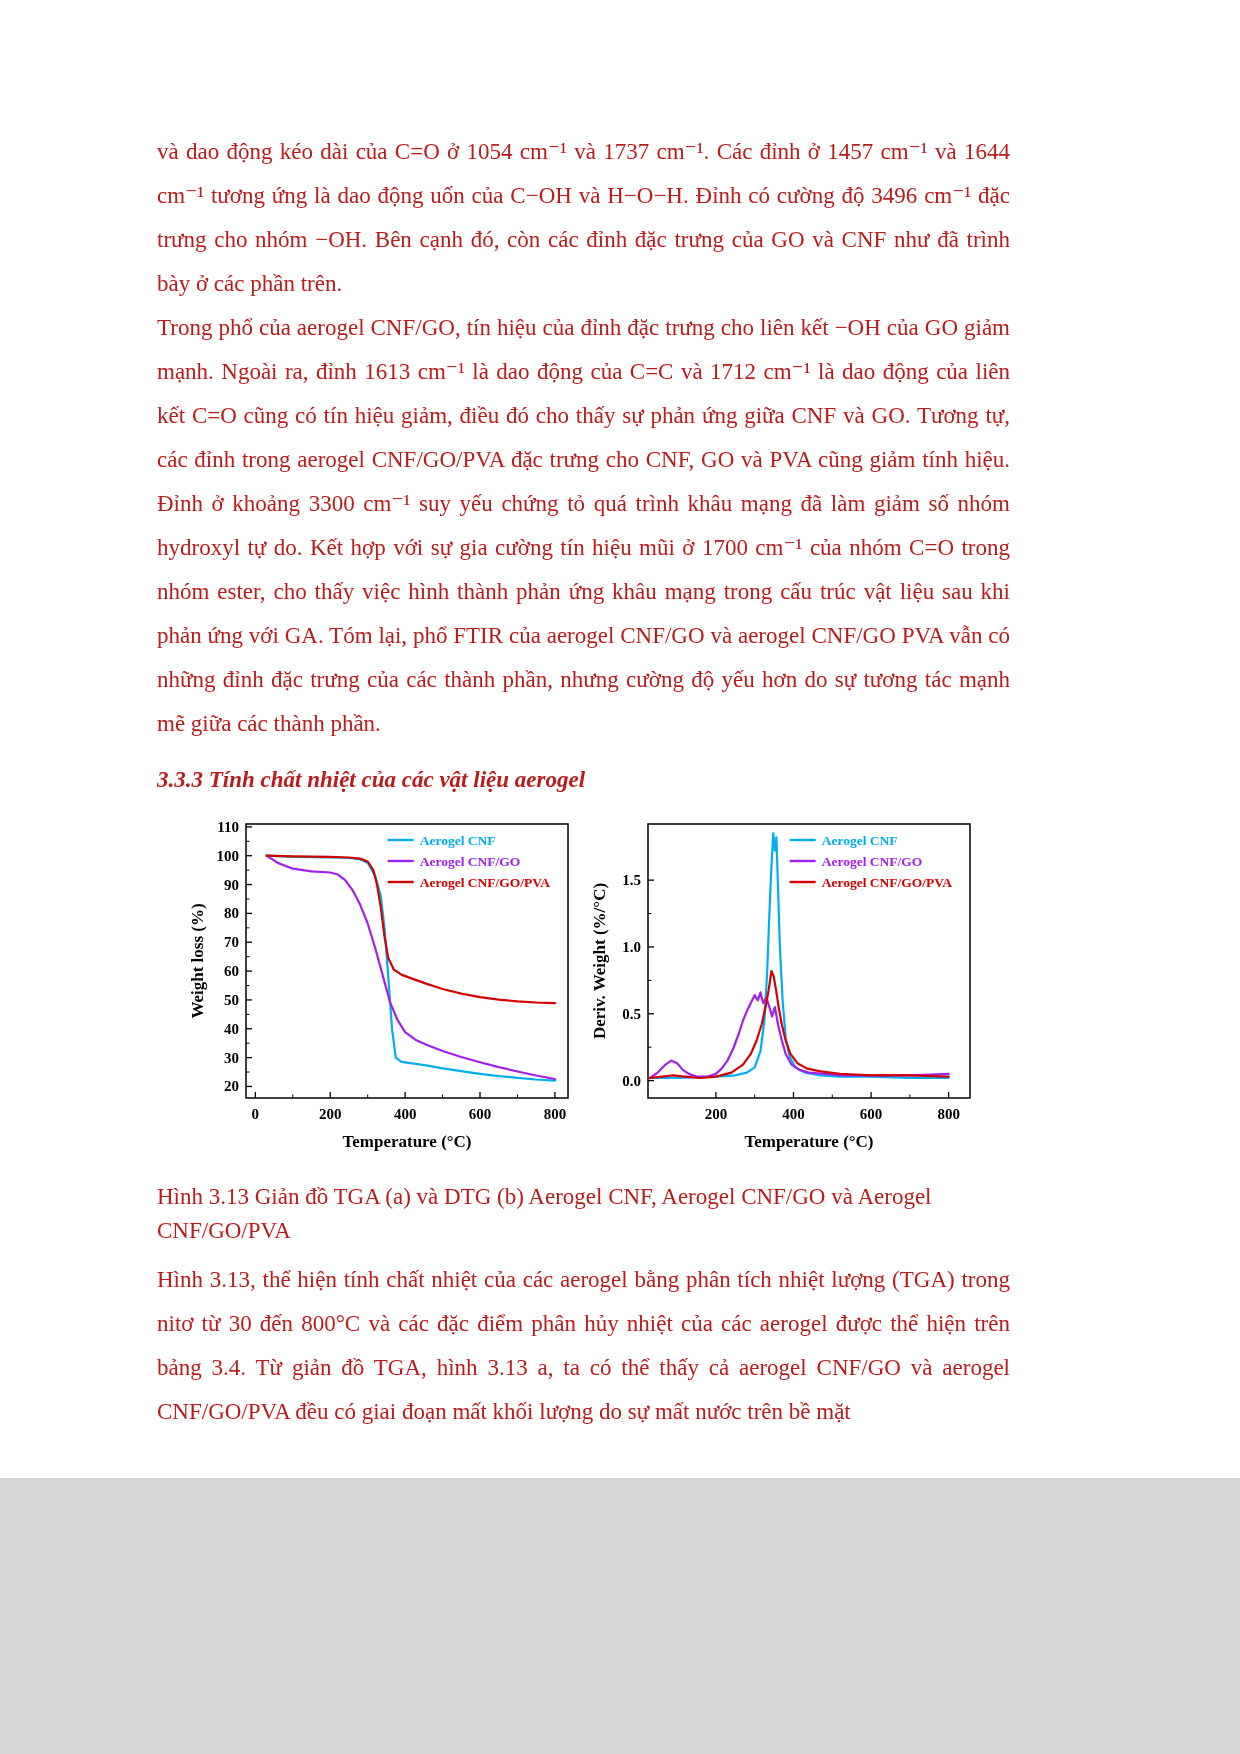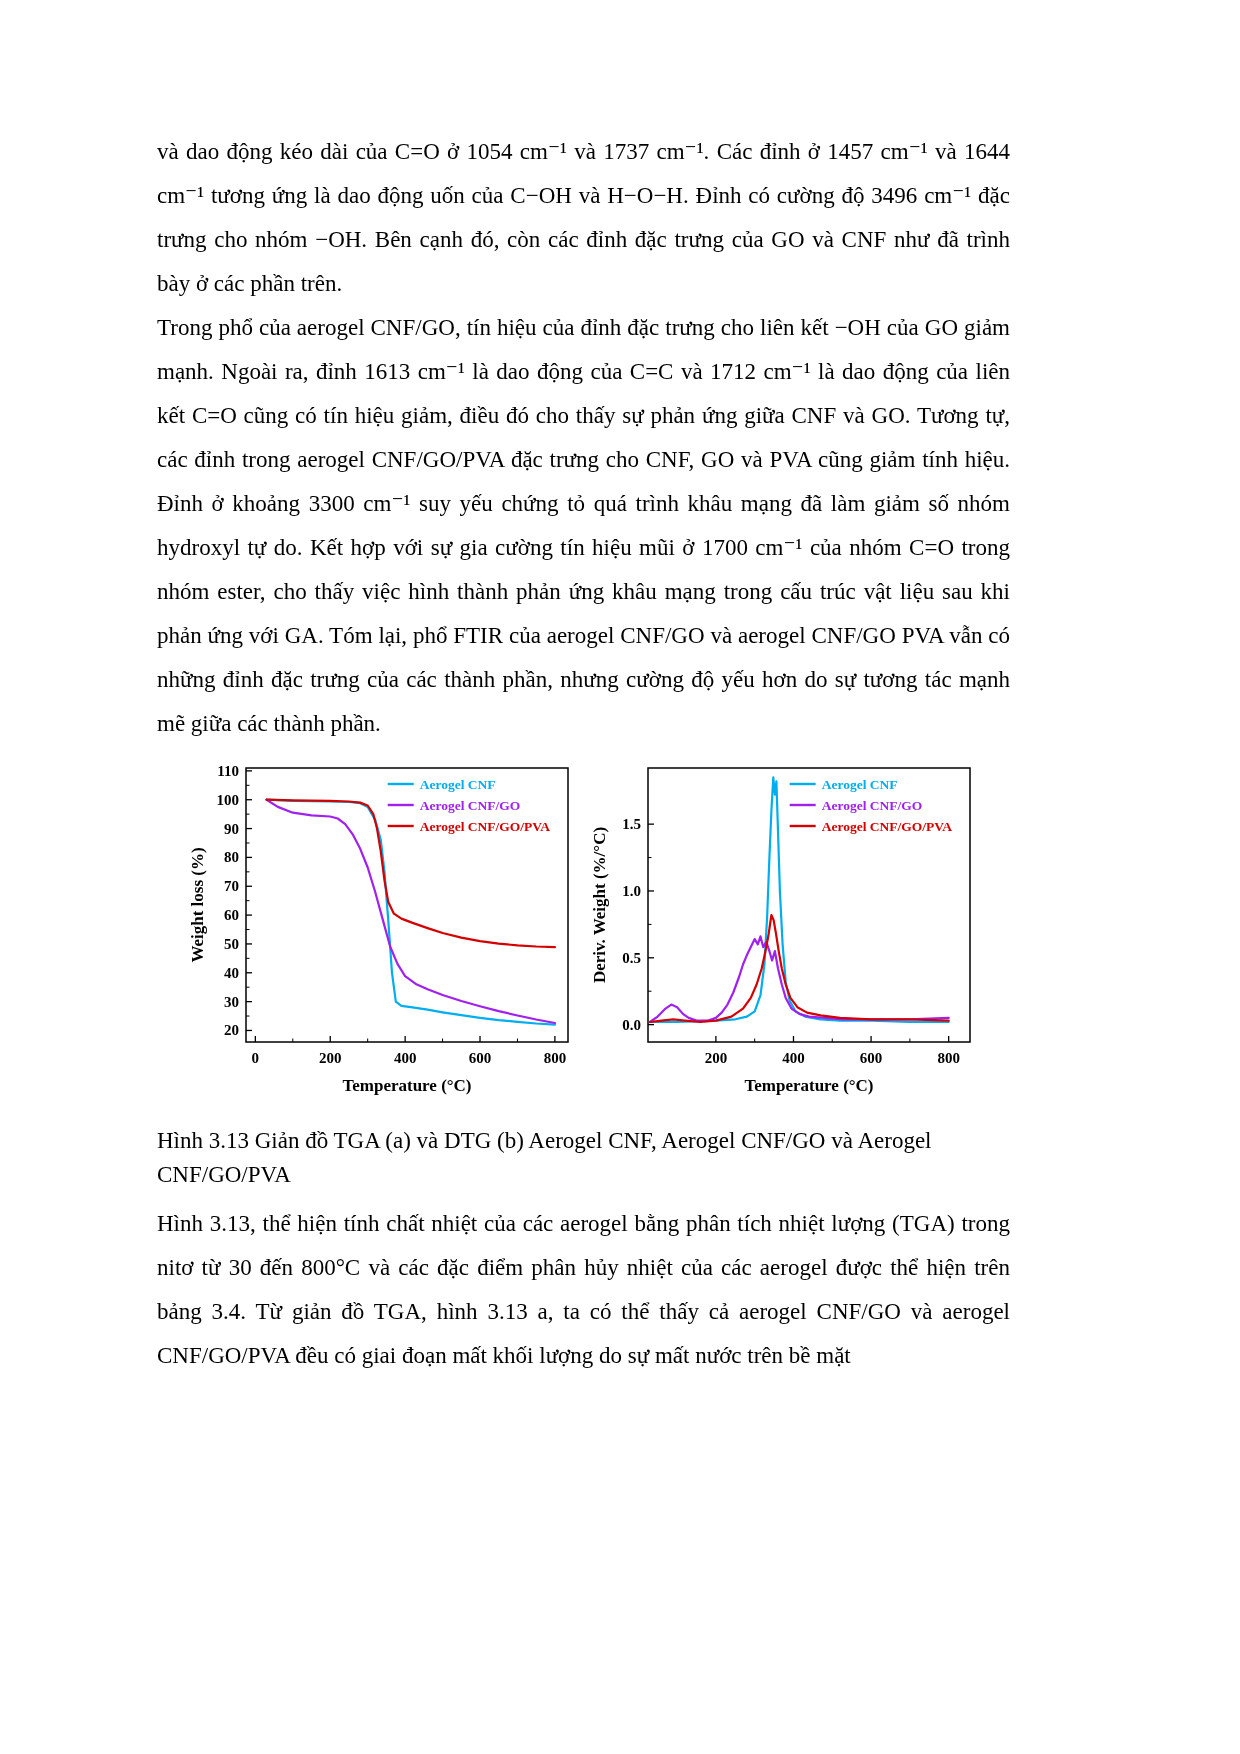--- a/index.html
+++ b/index.html
@@ -1,36 +1,37 @@
 <!DOCTYPE html>
 <html><head>
 <meta charset="utf-8">
 <style>
   html,body{margin:0;padding:0;background:#d8d8d8;}
-  .page{width:1240px;height:1754px;margin:0 auto;background:#ffffff;color:#000000;
+  .page{width:1240px;height:1478px;margin:0 auto;background:#ffffff;color:#b91c1c;
     font-family:"Liberation Serif","DejaVu Serif",serif;
     padding:130px 230px 0 157px;position:relative;box-sizing:border-box;overflow:hidden;}
   .para{font-size:23px;line-height:44px;text-align:justify;margin:0;}
   .heading{font-size:23px;line-height:44px;font-weight:bold;font-style:italic;margin:12px 0 0 0;}
   .figure{margin-top:12px;display:flex;justify-content:center;gap:12px;}
   .chart{width:390px;height:346px;}
   .chart svg{display:block;}
   .caption{font-size:23px;line-height:34px;margin:20px 0 0 0;}
   .body-after{margin-top:10px;}
   .pagenum{position:absolute;left:157px;width:853px;top:1443px;text-align:center;font-size:23px;}
 </style>
 </head>
 <body>
 
 <div class="page">
 
   <p class="para">và dao động kéo dài của C=O ở 1054 cm⁻¹ và 1737 cm⁻¹. Các đỉnh ở 1457 cm⁻¹ và 1644 cm⁻¹ tương ứng là dao động uốn của C−OH và H−O−H. Đỉnh có cường độ 3496 cm⁻¹ đặc trưng cho nhóm −OH. Bên cạnh đó, còn các đỉnh đặc trưng của GO và CNF như đã trình bày ở các phần trên.</p>
 
   <p class="para">Trong phổ của aerogel CNF/GO, tín hiệu của đỉnh đặc trưng cho liên kết −OH của GO giảm mạnh. Ngoài ra, đỉnh 1613 cm⁻¹ là dao động của C=C và 1712 cm⁻¹ là dao động của liên kết C=O cũng có tín hiệu giảm, điều đó cho thấy sự phản ứng giữa CNF và GO. Tương tự, các đỉnh trong aerogel CNF/GO/PVA đặc trưng cho CNF, GO và PVA cũng giảm tính hiệu. Đỉnh ở khoảng 3300 cm⁻¹ suy yếu chứng tỏ quá trình khâu mạng đã làm giảm số nhóm hydroxyl tự do. Kết hợp với sự gia cường tín hiệu mũi ở 1700 cm⁻¹ của nhóm C=O trong nhóm ester, cho thấy việc hình thành phản ứng khâu mạng trong cấu trúc vật liệu sau khi phản ứng với GA. Tóm lại, phổ FTIR của aerogel CNF/GO và aerogel CNF/GO PVA vẫn có những đỉnh đặc trưng của các thành phần, nhưng cường độ yếu hơn do sự tương tác mạnh mẽ giữa các thành phần.</p>
 
+  <h3 class="heading">3.3.3 Tính chất nhiệt của các vật liệu aerogel</h3>
 
   <div class="figure">
     <div class="chart">
         <svg viewBox="0 0 390 346" width="390" height="346">
           <rect x="58" y="10" width="322" height="274" fill="none" stroke="#000" stroke-width="1.5"></rect>
           <line x1="67.36046511627907" y1="284" x2="67.36046511627907" y2="278" stroke="#000" stroke-width="1.3"></line>
           <text x="67.36046511627907" y="305" text-anchor="middle" font-size="15" font-weight="bold">0</text>
           <line x1="104.80232558139535" y1="284" x2="104.80232558139535" y2="280.5" stroke="#000" stroke-width="1"></line>
           <line x1="142.24418604651163" y1="284" x2="142.24418604651163" y2="278" stroke="#000" stroke-width="1.3"></line>
           <text x="142.24418604651163" y="305" text-anchor="middle" font-size="15" font-weight="bold">200</text>

